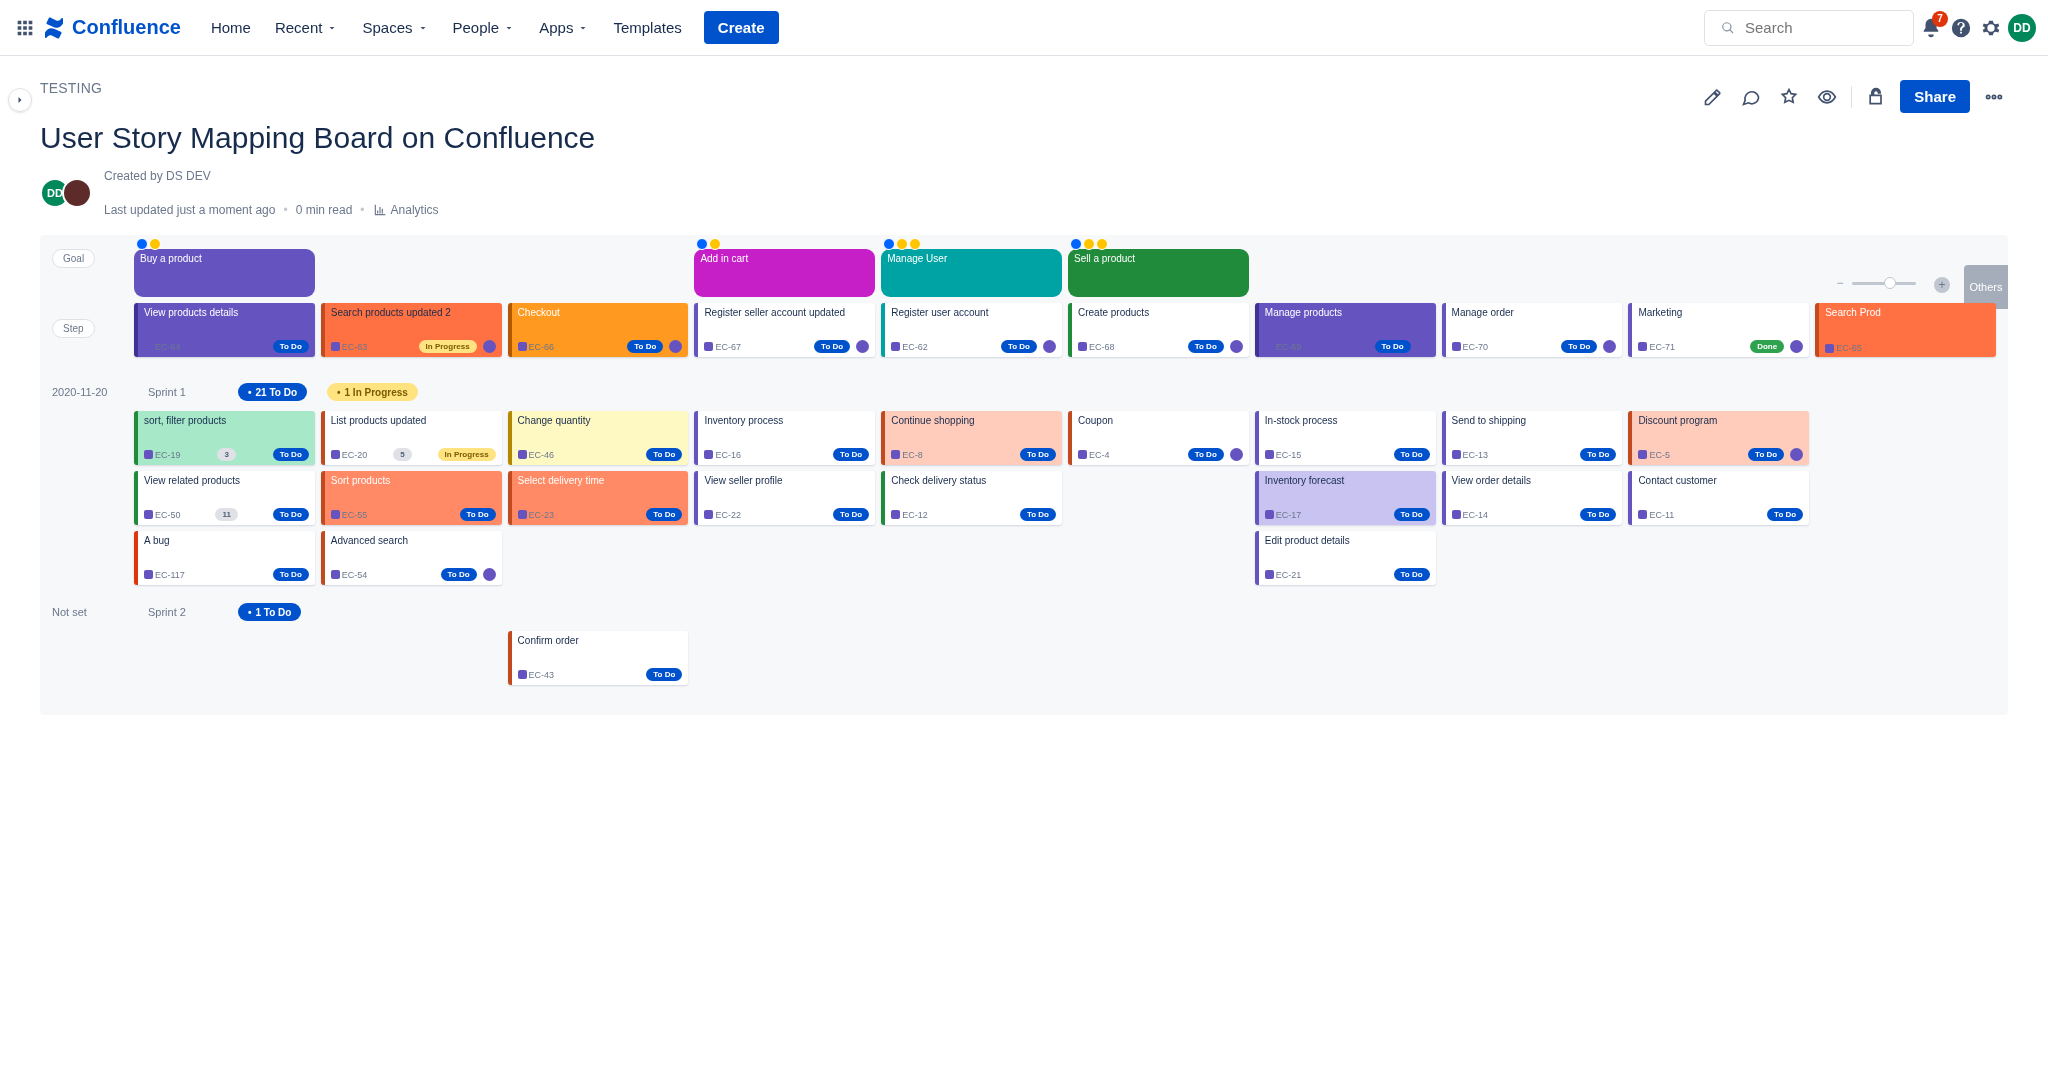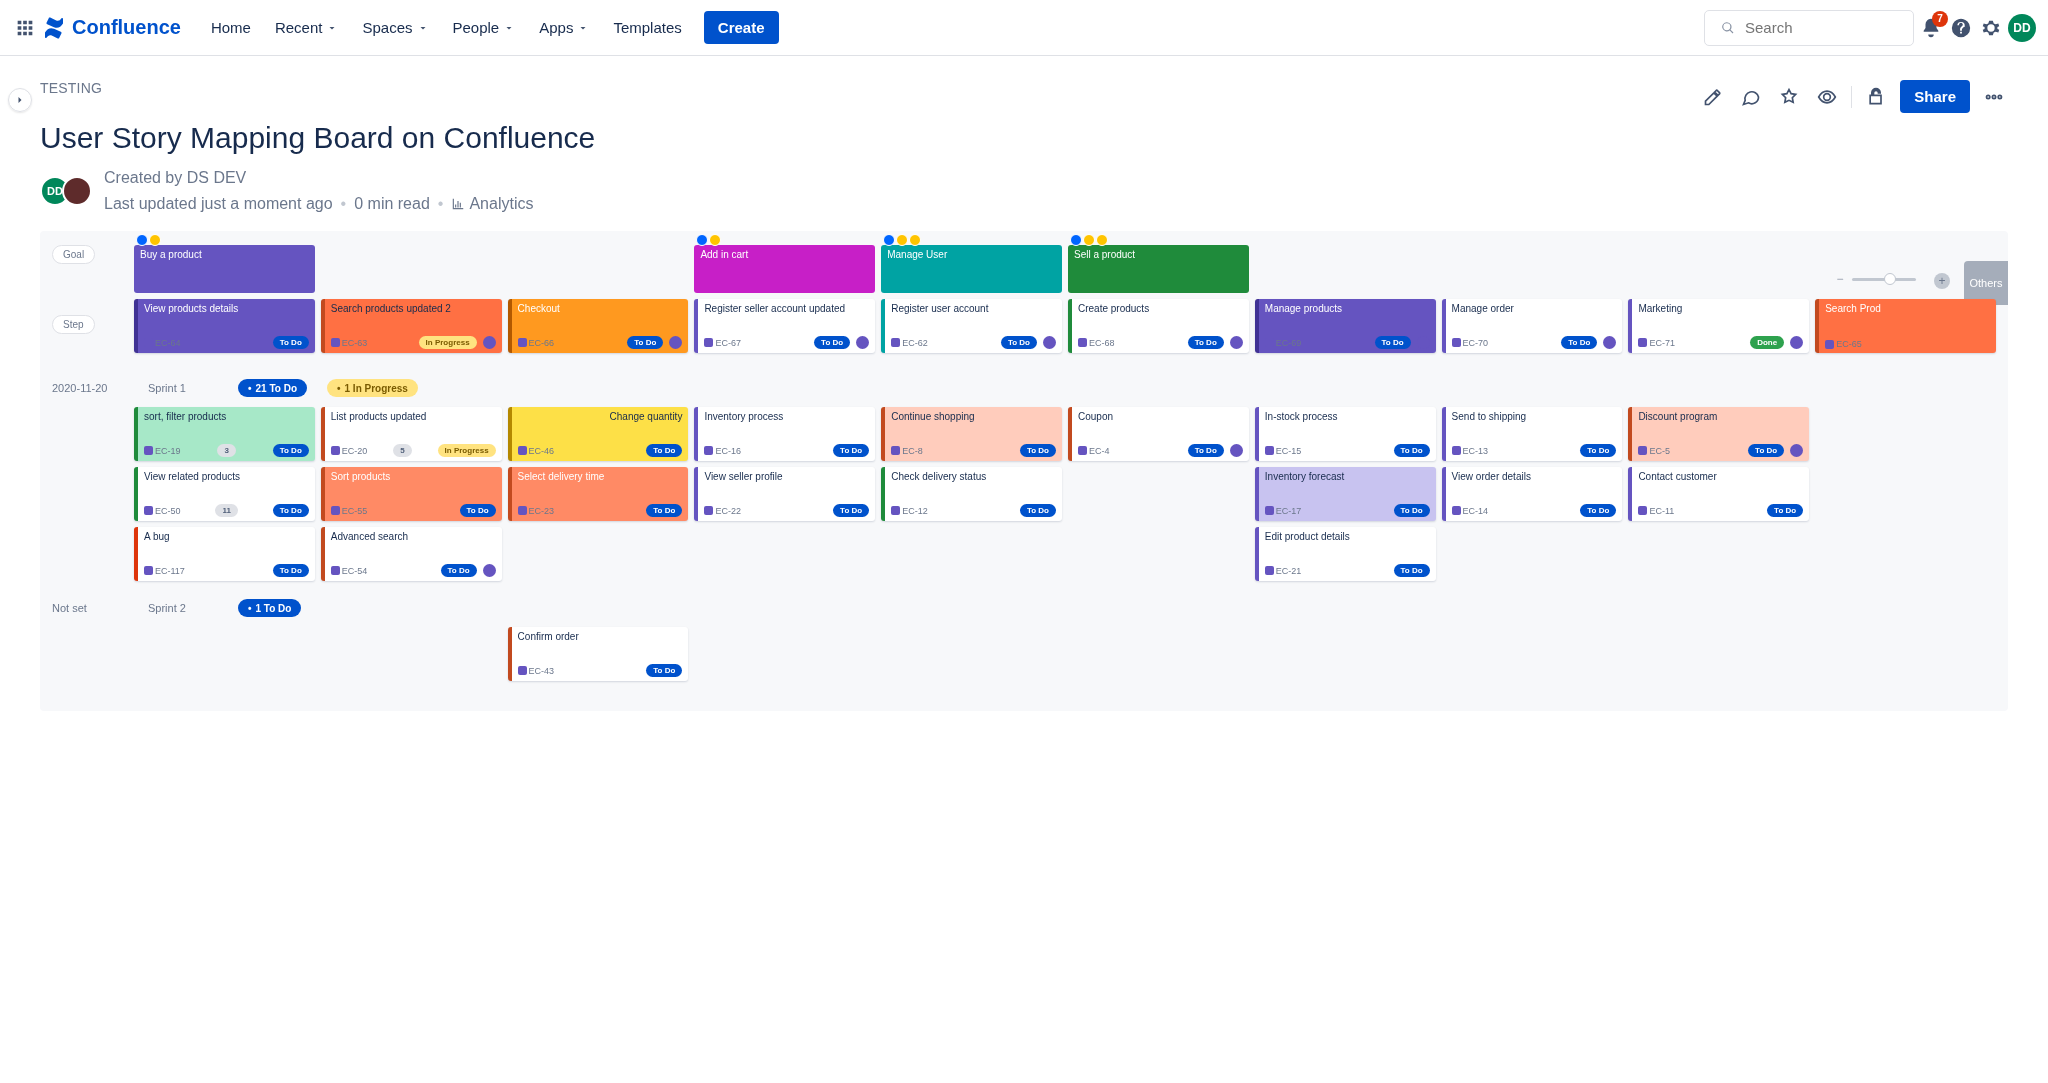--- a/index.html
+++ b/index.html
@@ -39,21 +39,21 @@
 .actions{margin-left:auto;display:flex;align-items:center;gap:10px;}
 .act{width:28px;height:28px;display:flex;align-items:center;justify-content:center;border-radius:4px;cursor:pointer;}
 .act svg{width:20px;height:20px;fill:none;stroke:#42526E;stroke-width:2;}
 .vdiv{width:1px;height:22px;background:var(--border);}
 .share{background:var(--blue);color:#fff;border:none;padding:8px 14px;border-radius:4px;font-weight:600;font-size:15px;cursor:pointer;}
 
 .byline{display:flex;align-items:center;gap:12px;margin-bottom:18px;}
 .avstack{display:flex;}
 .avstack .a{width:30px;height:30px;border-radius:50%;border:2px solid #fff;background:var(--green);color:#fff;font-size:11px;display:flex;align-items:center;justify-content:center;font-weight:600;}
 .avstack .a2{background:#5E2B2B;margin-left:-8px;}
-.byline .meta{color:var(--muted);font-size:16px;display:flex;flex-direction:column;gap:8px;}
+.byline .meta{color:var(--muted);font-size:12px;display:flex;flex-direction:column;gap:20px;}
 .meta-row2{display:flex;align-items:center;gap:8px;}
 .dot{color:#C1C7D0;}
 .ana{display:flex;align-items:center;gap:4px;}
 
 .board{background:#F7F8FA;border-radius:4px;padding:14px 12px 24px 12px;position:relative;overflow:hidden;}
 .lane-label{position:absolute;left:12px;background:#fff;border:1px solid var(--border);border-radius:12px;font-size:10px;padding:3px 10px;color:var(--muted);}
 .lane-goal{top:14px;}
 .lane-step{top:84px;}
 
 .others{position:absolute;right:0;top:30px;width:44px;height:44px;background:#A5ADBA;color:#fff;font-size:11px;display:flex;align-items:center;justify-content:center;border-radius:4px 0 0 4px;}
@@ -62,21 +62,21 @@
 .zoom-track{flex:1;height:3px;background:#C1C7D0;border-radius:2px;position:relative;}
 .zoom-thumb{position:absolute;left:50%;top:-5px;width:12px;height:12px;border-radius:50%;background:#fff;border:1px solid #C1C7D0;}
 .zoom-sign{width:12px;height:12px;font-size:12px;color:#97A0AF;display:flex;align-items:center;justify-content:center;}
 
 .grid10{display:grid;grid-template-columns:76px repeat(10, minmax(0,1fr));gap:6px;}
 .goal-row{margin-bottom:6px;min-height:48px;}
 .step-row{margin-bottom:14px;}
 
 .cell-empty{height:1px;}
 
-.goal-card{border-radius:3px;padding:4px 6px;position:relative;min-height:44px;color:#fff;font-size:10px;font-weight:500;}
+.goal-card{border-radius:9px;padding:4px 6px;position:relative;min-height:44px;color:#fff;font-size:10px;font-weight:500;}
 .goal-card .tiny{position:absolute;top:-11px;left:2px;display:flex;gap:1px;}
 .tiny span{width:12px;height:12px;border-radius:50%;background:#0065FF;border:1px solid #fff;}
 .tiny .y{background:#FFC400;}
 .g-purple{background:#6554C0;}
 .g-pink{background:#C71FC7;}
 .g-teal{background:#00A3A3;}
 .g-green{background:#1F8B3B;}
 
 .step-card{background:#fff;border-radius:3px;box-shadow:0 1px 2px rgba(9,30,66,.15);border-left:4px solid transparent;position:relative;min-height:54px;padding:4px 6px;font-size:10px;display:flex;flex-direction:column;}
 .step-card .t{flex:1;color:#172B4D;}
@@ -100,21 +100,21 @@
 .divider-row{display:flex;align-items:center;gap:20px;padding:12px 0 10px 0;font-size:11px;color:var(--muted);}
 .divider-row .line{flex:1;height:1px;background:transparent;}
 .chip{display:inline-flex;align-items:center;gap:4px;height:18px;padding:0 10px;border-radius:9px;font-size:10px;font-weight:600;}
 .chip-blue{background:#0052CC;color:#fff;}
 .chip-y{background:#FFE380;color:#7A5B00;}
 .chip::before{content:"•";}
 
 .story-card{background:#fff;border-radius:3px;box-shadow:0 1px 2px rgba(9,30,66,.15);border-left:4px solid transparent;min-height:54px;padding:4px 6px;font-size:10px;display:flex;flex-direction:column;}
 .story-card .t{flex:1;}
 .s-mint{background:#A7E8C8;border-left-color:#1F8B3B;}
-.s-yel{background:#fde047;border-left-color:#B48800;text-align:right;}
+.s-yel{background:#fef9c3;border-left-color:#B48800;}
 .s-sal{background:#FFCCBC;border-left-color:#C24A1F;}
 .s-orange{background:#FF8A65;border-left-color:#C24A1F;color:#fff;}
 .s-lav{background:#C8C3F0;border-left-color:#6554C0;}
 .s-cyan{background:#80E8E8;border-left-color:#008DA6;}
 .s-white-g{border-left-color:#1F8B3B;}
 .s-white-o{border-left-color:#C24A1F;}
 .s-white-p{border-left-color:#6554C0;}
 .s-white-red{border-left-color:#DE350B;}
 
 .rowgap{margin-bottom:6px;}

